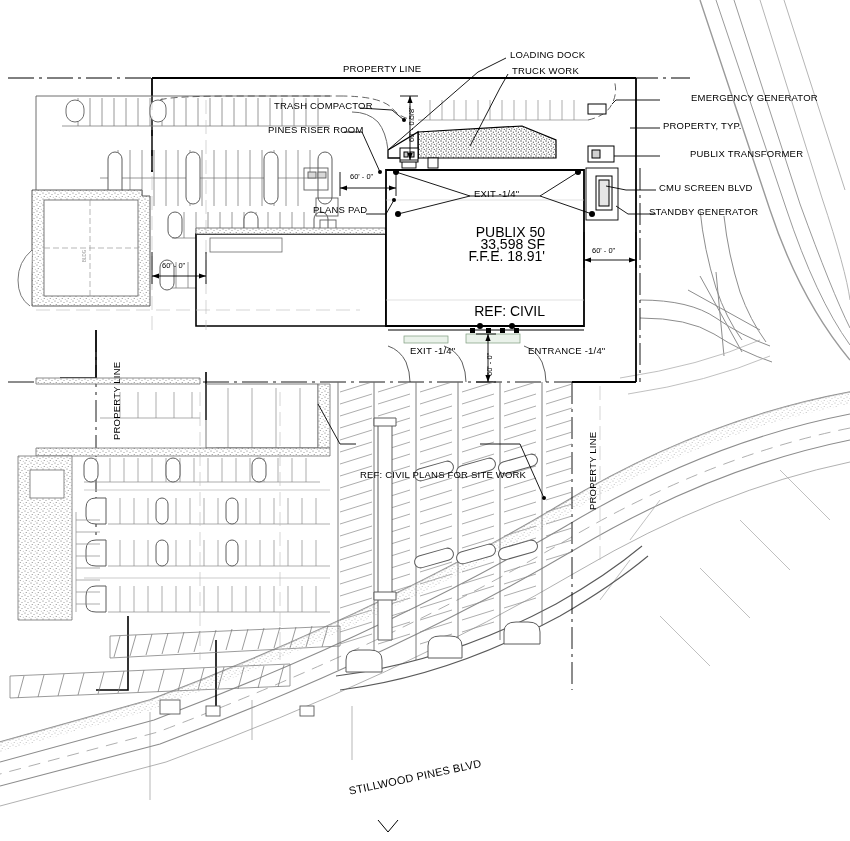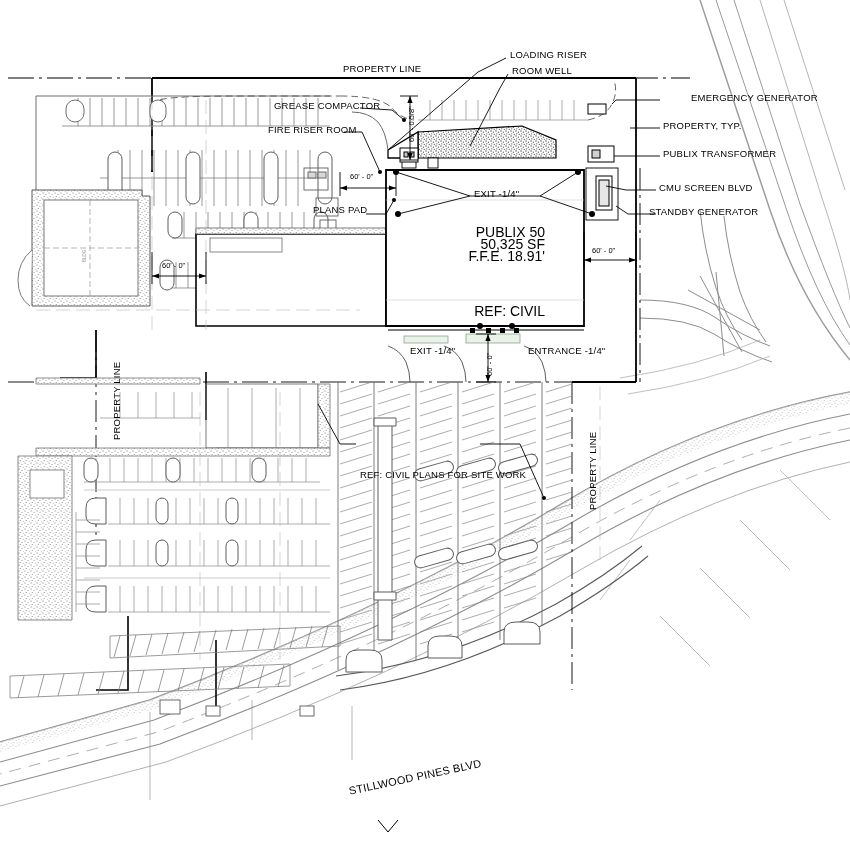--- a/index.html
+++ b/index.html
@@ -742,50 +742,50 @@
   <path d="M152 276 l7 -2.6 v5.2 z" fill="#000"></path>
   <path d="M206 276 l-7 -2.6 v5.2 z" fill="#000"></path>
 
   <g stroke="#000" fill="none" stroke-width="1">
     <path d="M378 820 L388 832 L398 820"></path>
   </g>
 </svg>
 
 <div class="lbl" style="left:343px;top:64px;">PROPERTY LINE</div>
 
-<div class="lbl" style="left:510px;top:50px;">LOADING RISER</div>
-
-<div class="lbl" style="left:512px;top:66px;">ROOM WELL</div>
-
-<div class="lbl" style="left:274px;top:101px;">GREASE COMPACTOR</div>
-
-<div class="lbl" style="left:268px;top:125px;">FIRE RISER ROOM</div>
+<div class="lbl" style="left:510px;top:50px;">LOADING DOCK</div>
+
+<div class="lbl" style="left:512px;top:66px;">TRUCK WORK</div>
+
+<div class="lbl" style="left:274px;top:101px;">TRASH COMPACTOR</div>
+
+<div class="lbl" style="left:268px;top:125px;">PINES RISER ROOM</div>
 
 <div class="lbl" style="left:313px;top:205px;">PLANS PAD</div>
 
 <div class="lbl" style="left:663px;top:93px;margin-left:28px;">EMERGENCY GENERATOR</div>
 
 <div class="lbl" style="left:663px;top:121px;">PROPERTY, TYP.</div>
 
-<div class="lbl" style="left:663px;top:149px;">PUBLIX TRANSFORMER</div>
+<div class="lbl" style="left:690px;top:149px;">PUBLIX TRANSFORMER</div>
 
 <div class="lbl" style="left:659px;top:183px;">CMU SCREEN BLVD</div>
 
 <div class="lbl" style="left:649px;top:207px;">STANDBY GENERATOR</div>
 
 <div class="lbl" style="left:474px;top:189px;">EXIT -1/4"</div>
 
 <div class="lbl" style="left:410px;top:346px;">EXIT -1/4"</div>
 
 <div class="lbl" style="left:528px;top:346px;">ENTRANCE -1/4"</div>
 
 <div class="lbl" style="left:360px;top:438px;margin-top:32px;">REF: CIVIL PLANS FOR SITE WORK</div>
 
 <div class="bldg-txt" style="left:435px;top:226px;width:110px;">PUBLIX 50</div>
-<div class="bldg-txt" style="left:435px;top:238px;width:110px;">50,325 SF</div>
+<div class="bldg-txt" style="left:435px;top:238px;width:110px;">33,598 SF</div>
 <div class="bldg-txt" style="left:435px;top:250px;width:110px;">F.F.E. 18.91'</div>
 <div class="bldg-txt" style="left:435px;top:262px;width:110px;margin-top:43px;">REF: CIVIL</div>
 
 <div class="lbl rot90" style="left:112px;top:440px;">PROPERTY LINE</div>
 <div class="lbl rot90" style="left:588px;top:510px;">PROPERTY LINE</div>
 
 <div class="lbl rot-st" style="left:348px;top:786px;font-size:11px;">STILLWOOD PINES BLVD</div>
 
 <div class="dim rotdim" style="left:408px;top:142px;">60' - 0 5/8"</div>
 <div class="dim" style="left:350px;top:173px;">60' - 0"</div>

